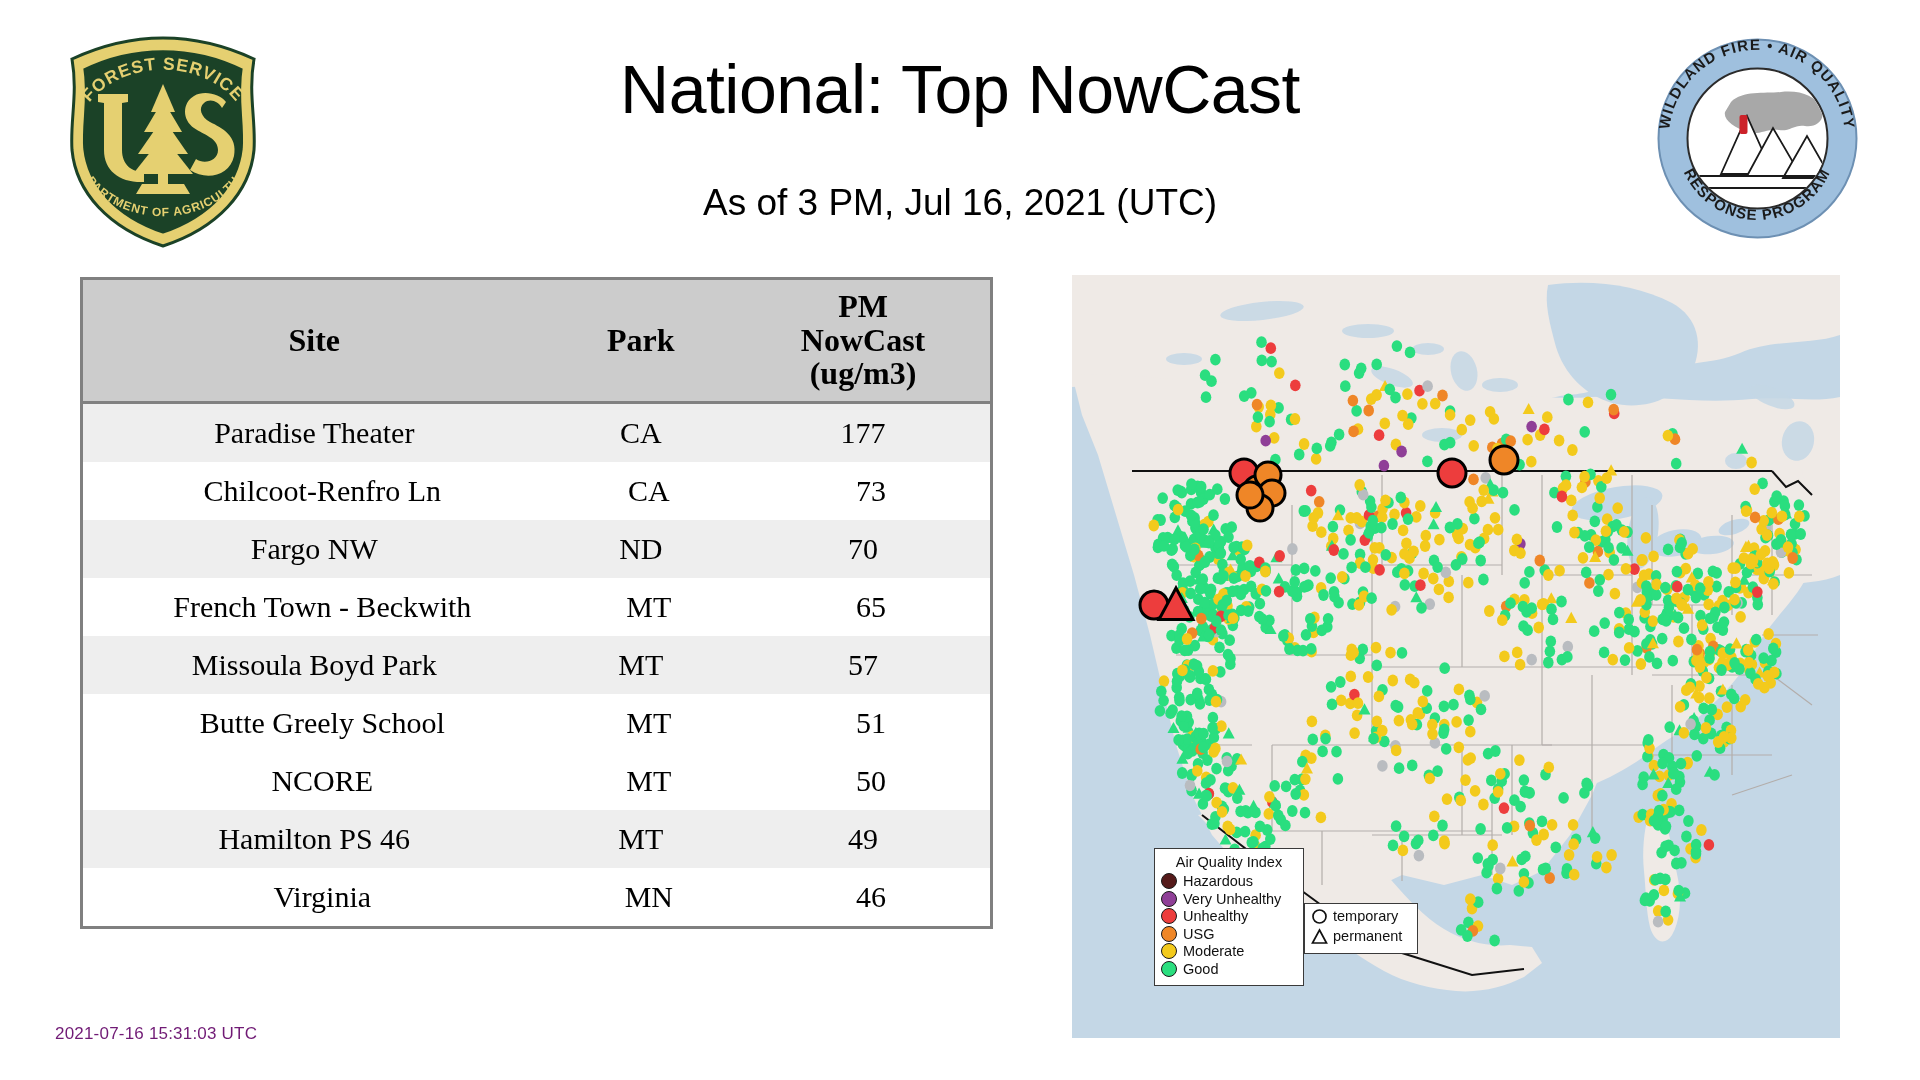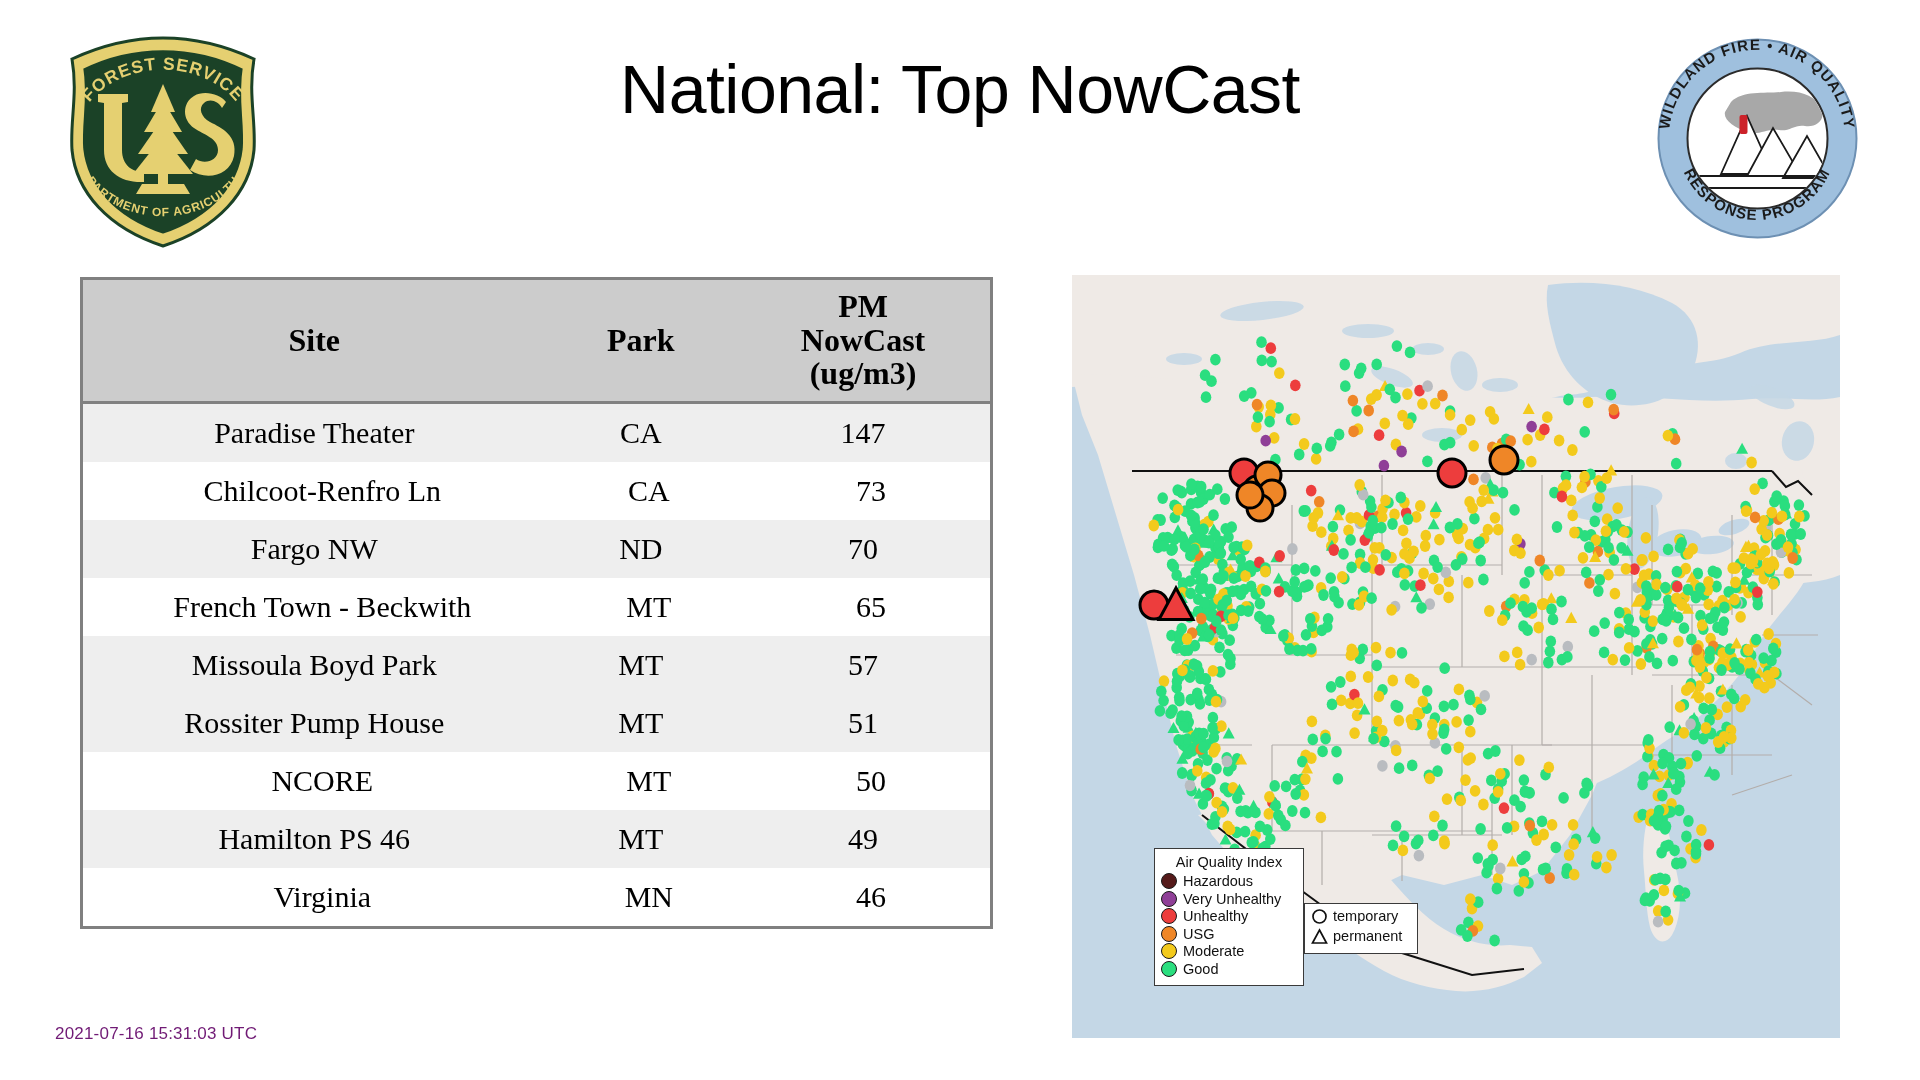--- a/index.html
+++ b/index.html
@@ -220,20 +220,21 @@
       <text font-size="17.5" font-weight="bold" fill="#e5d071" class="shield-text" letter-spacing="1">
         <textPath href="#arcTop" startOffset="50%" text-anchor="middle">FOREST SERVICE</textPath>
       </text>
       <text font-size="12" font-weight="bold" fill="#e5d071" class="shield-text" letter-spacing="0.8">
         <textPath href="#arcBot" startOffset="50%" text-anchor="middle">DEPARTMENT OF AGRICULTURE</textPath>
       </text>
     </svg>
   </div>
 
   <div id="title">National: Top NowCast</div>
+  <div id="subtitle">As of  3 PM, Jul 16, 2021 (UTC)</div>
 
   <div id="wfaq-logo">
     <svg viewBox="0 0 205 205" width="205" height="205">
       <circle cx="102.5" cy="102.5" r="99" fill="#9fc0de" stroke="#6d90b3" stroke-width="2"></circle>
       <circle cx="102.5" cy="102.5" r="70" fill="#ffffff" stroke="#2b2b2b" stroke-width="2"></circle>
       <g clip-path="url(#sealClip)">
         <clipPath id="sealClip">
             <circle cx="102.5" cy="102.5" r="69"></circle>
           </clipPath>
 
@@ -274,21 +275,21 @@
             <div>PM</div>
             <div>NowCast</div>
             <div>(ug/m3)</div>
           </th>
         </tr>
       </thead>
       <tbody id="table-body">
           <tr class="odd">
             <td class="col-site">Paradise Theater</td>
             <td class="col-state">CA</td>
-            <td class="col-val">147</td>
+            <td class="col-val">177</td>
           </tr>
           <tr class="even">
             <td class="col-site">Chilcoot-Renfro Ln</td>
             <td class="col-state">CA</td>
             <td class="col-val">73</td>
           </tr>
           <tr class="odd">
             <td class="col-site">Fargo NW</td>
             <td class="col-state">ND</td>
             <td class="col-val">70</td>
@@ -296,22 +297,22 @@
           <tr class="even">
             <td class="col-site">French Town - Beckwith</td>
             <td class="col-state">MT</td>
             <td class="col-val">65</td>
           </tr>
           <tr class="odd">
             <td class="col-site">Missoula Boyd Park</td>
             <td class="col-state">MT</td>
             <td class="col-val">57</td>
           </tr>
-          <tr class="odd">
-            <td class="col-site">Rossiter Pump House</td>
+          <tr class="even">
+            <td class="col-site">Butte Greely School</td>
             <td class="col-state">MT</td>
             <td class="col-val">51</td>
           </tr>
           <tr class="even">
             <td class="col-site">NCORE</td>
             <td class="col-state">MT</td>
             <td class="col-val">50</td>
           </tr>
           <tr class="odd">
             <td class="col-site">Hamilton PS 46</td>

